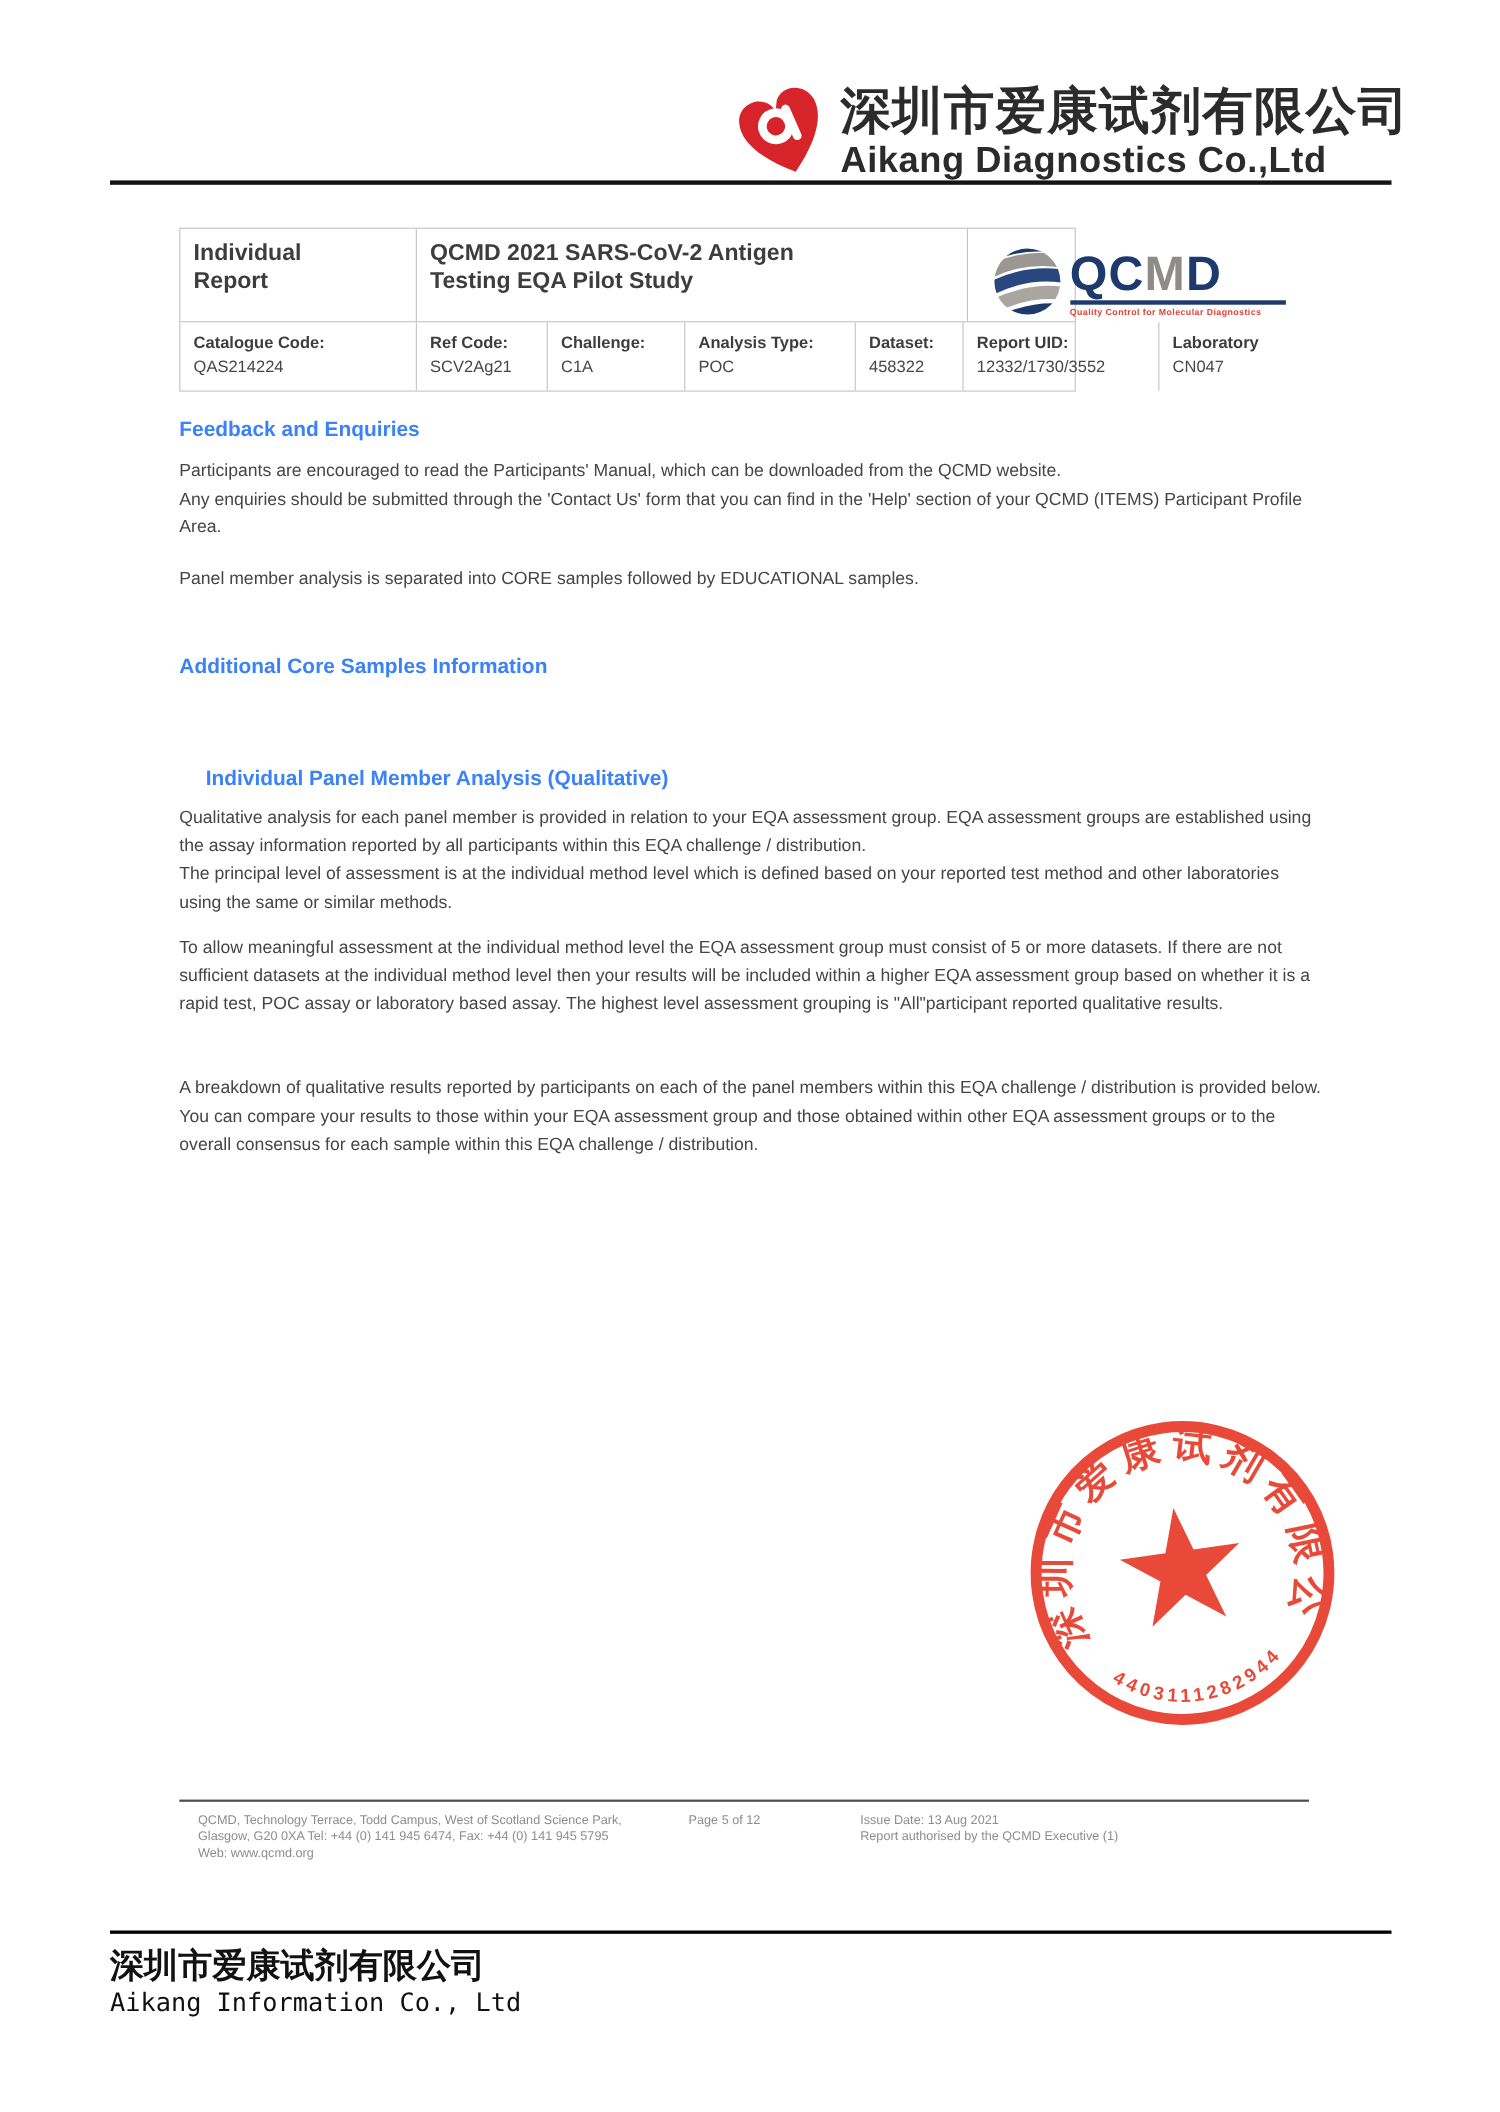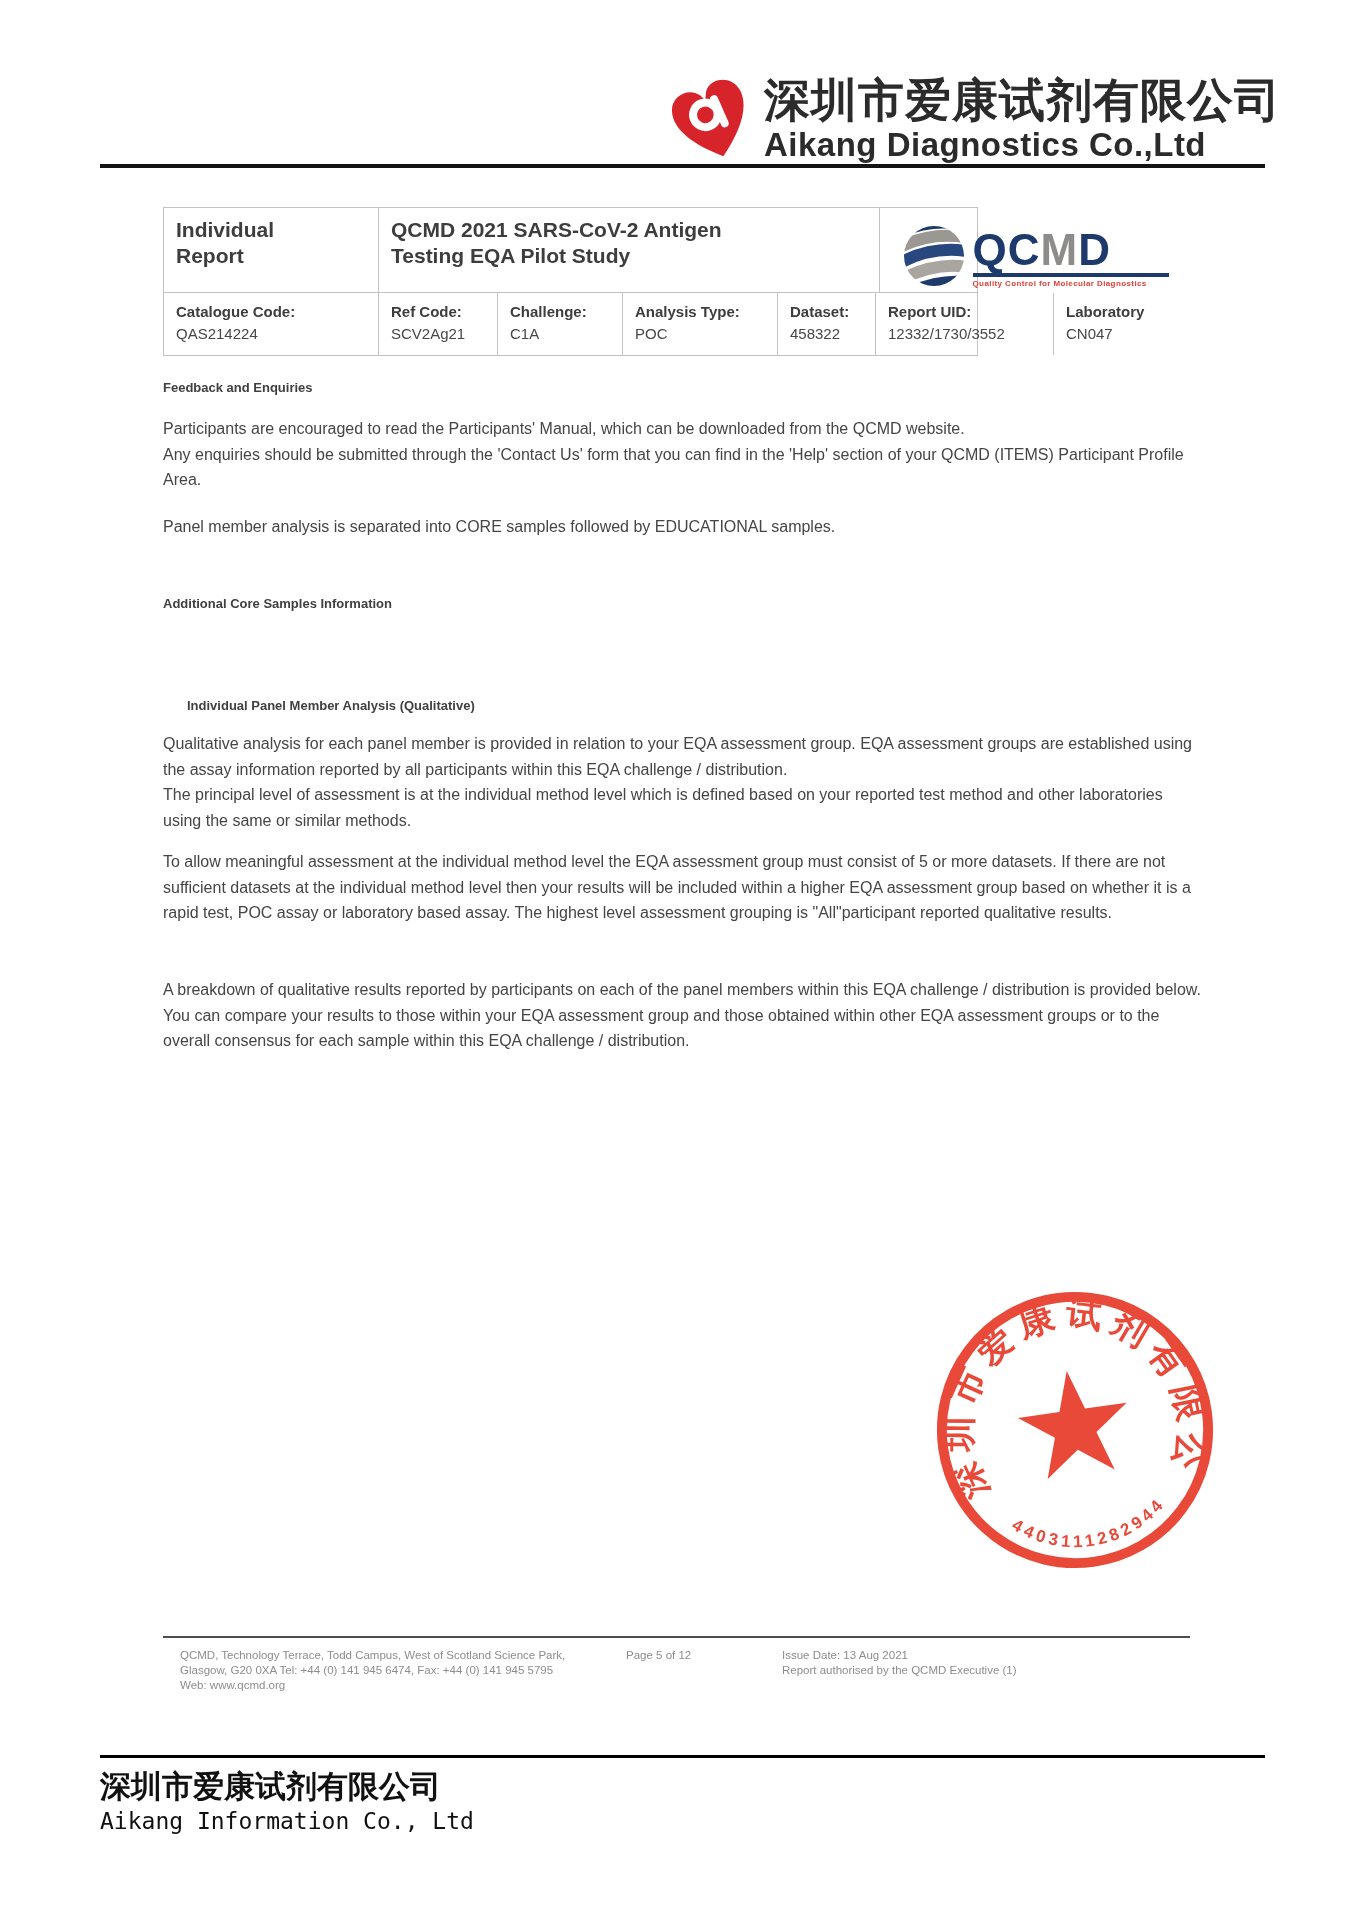--- a/index.html
+++ b/index.html
@@ -25,21 +25,21 @@
   .qcmd-cell { display:flex; align-items:flex-end; justify-content:center; padding:4px 6px; }
   .qcmd-globe { width:64px; height:64px; margin-right:7px; flex:0 0 auto; }
   .qcmd-wordblock { display:flex; flex-direction:column; align-items:flex-start; }
   .qcmd-word { font-size:44px; font-weight:bold; line-height:44px; letter-spacing:1px; }
   .qcmd-navy { color:#1e3a6d; }
   .qcmd-gray { color:#8e8c8a; }
   .qcmd-underline { width:196px; height:4px; background:#1e3a6d; margin-top:1px; }
   .qcmd-tagline { font-size:8px; font-weight:bold; color:#e04038; letter-spacing:0.4px; margin-top:2px; white-space:nowrap; }
 
   
-  .sec-heading { position:absolute; left:163px; font-size:13px; font-weight:bold; color:#404040; }
+  .sec-heading { position:absolute; left:163px; font-size:19px; font-weight:bold; color:#3b82f6; }
   .body-para { position:absolute; left:163px; width:1040px; font-size:16px; line-height:25.5px; color:#454545; white-space:pre-line; }
 
   
   .stamp { position:absolute; left:926px; top:1281px; width:298px; height:298px; transform:rotate(-8deg); opacity:0.95; }
 
   
   .footer-rule { position:absolute; left:163px; top:1636px; width:1027px; height:2px; background:#4d4d4d; }
   .footer-text { position:absolute; font-size:11.5px; line-height:15px; color:#8d8d8d; }
   .footer-address { left:180px; top:1648px; width:392px; }
   .footer-page { left:626px; top:1648px; }

